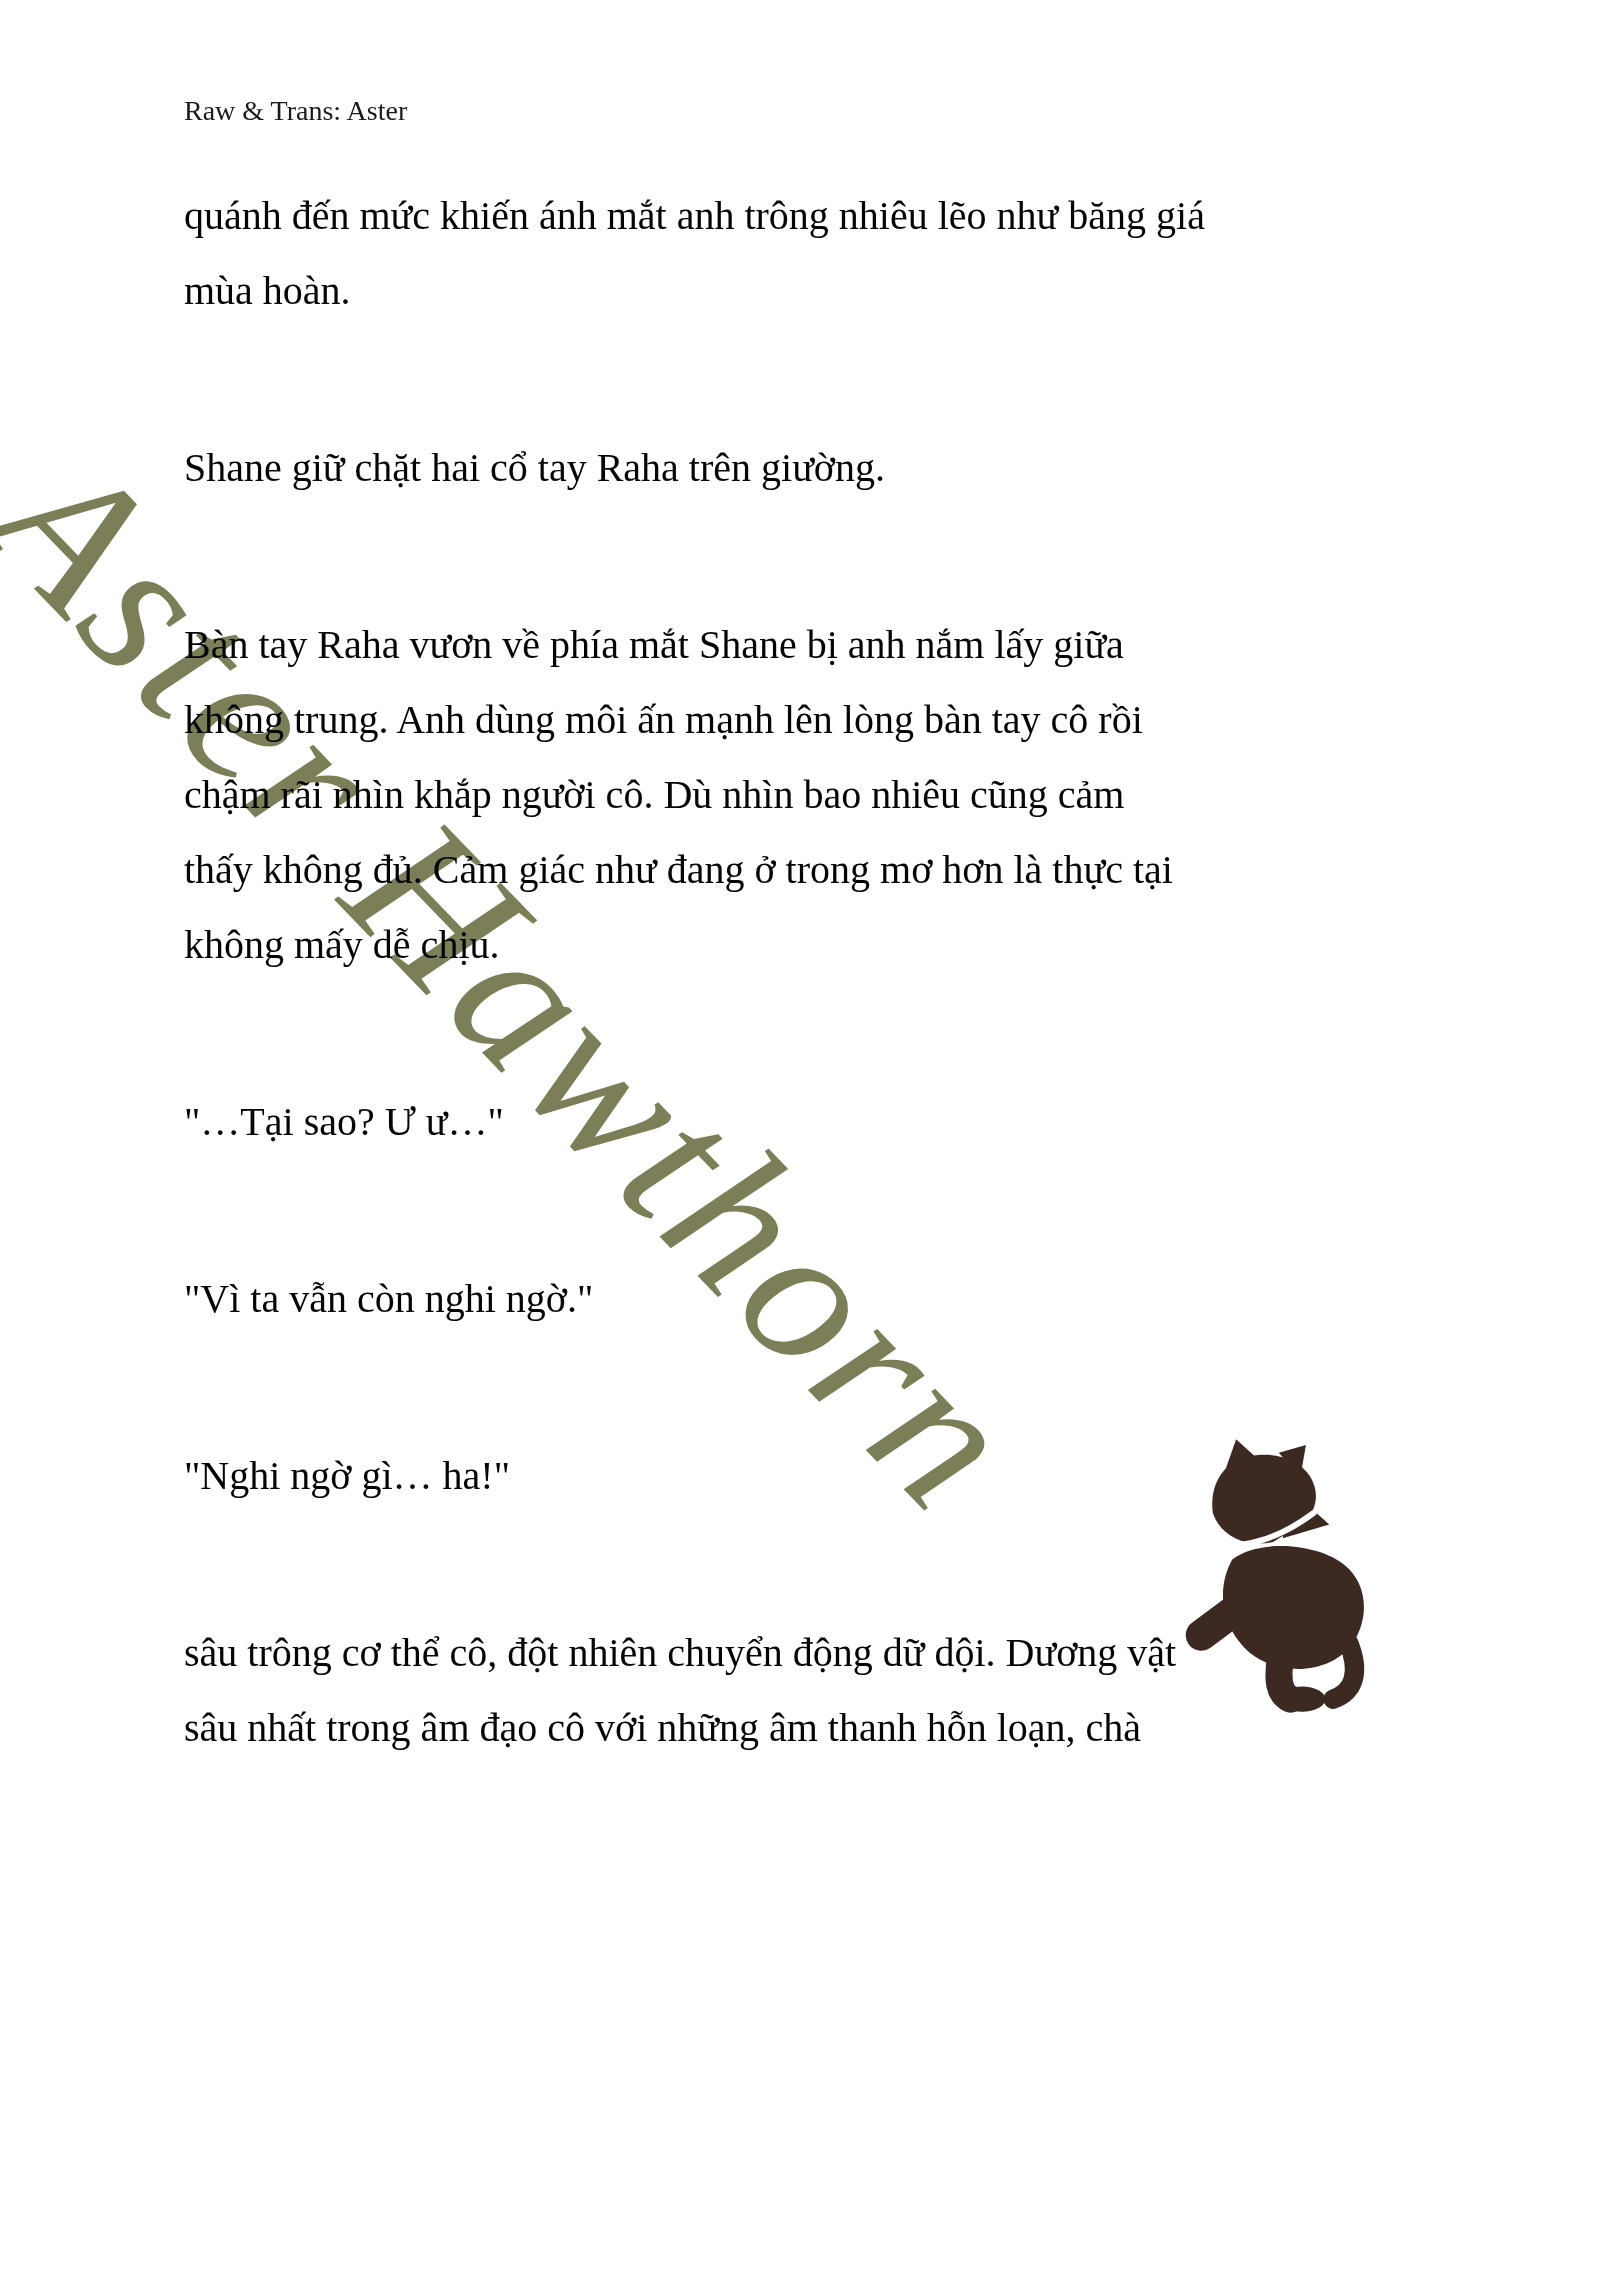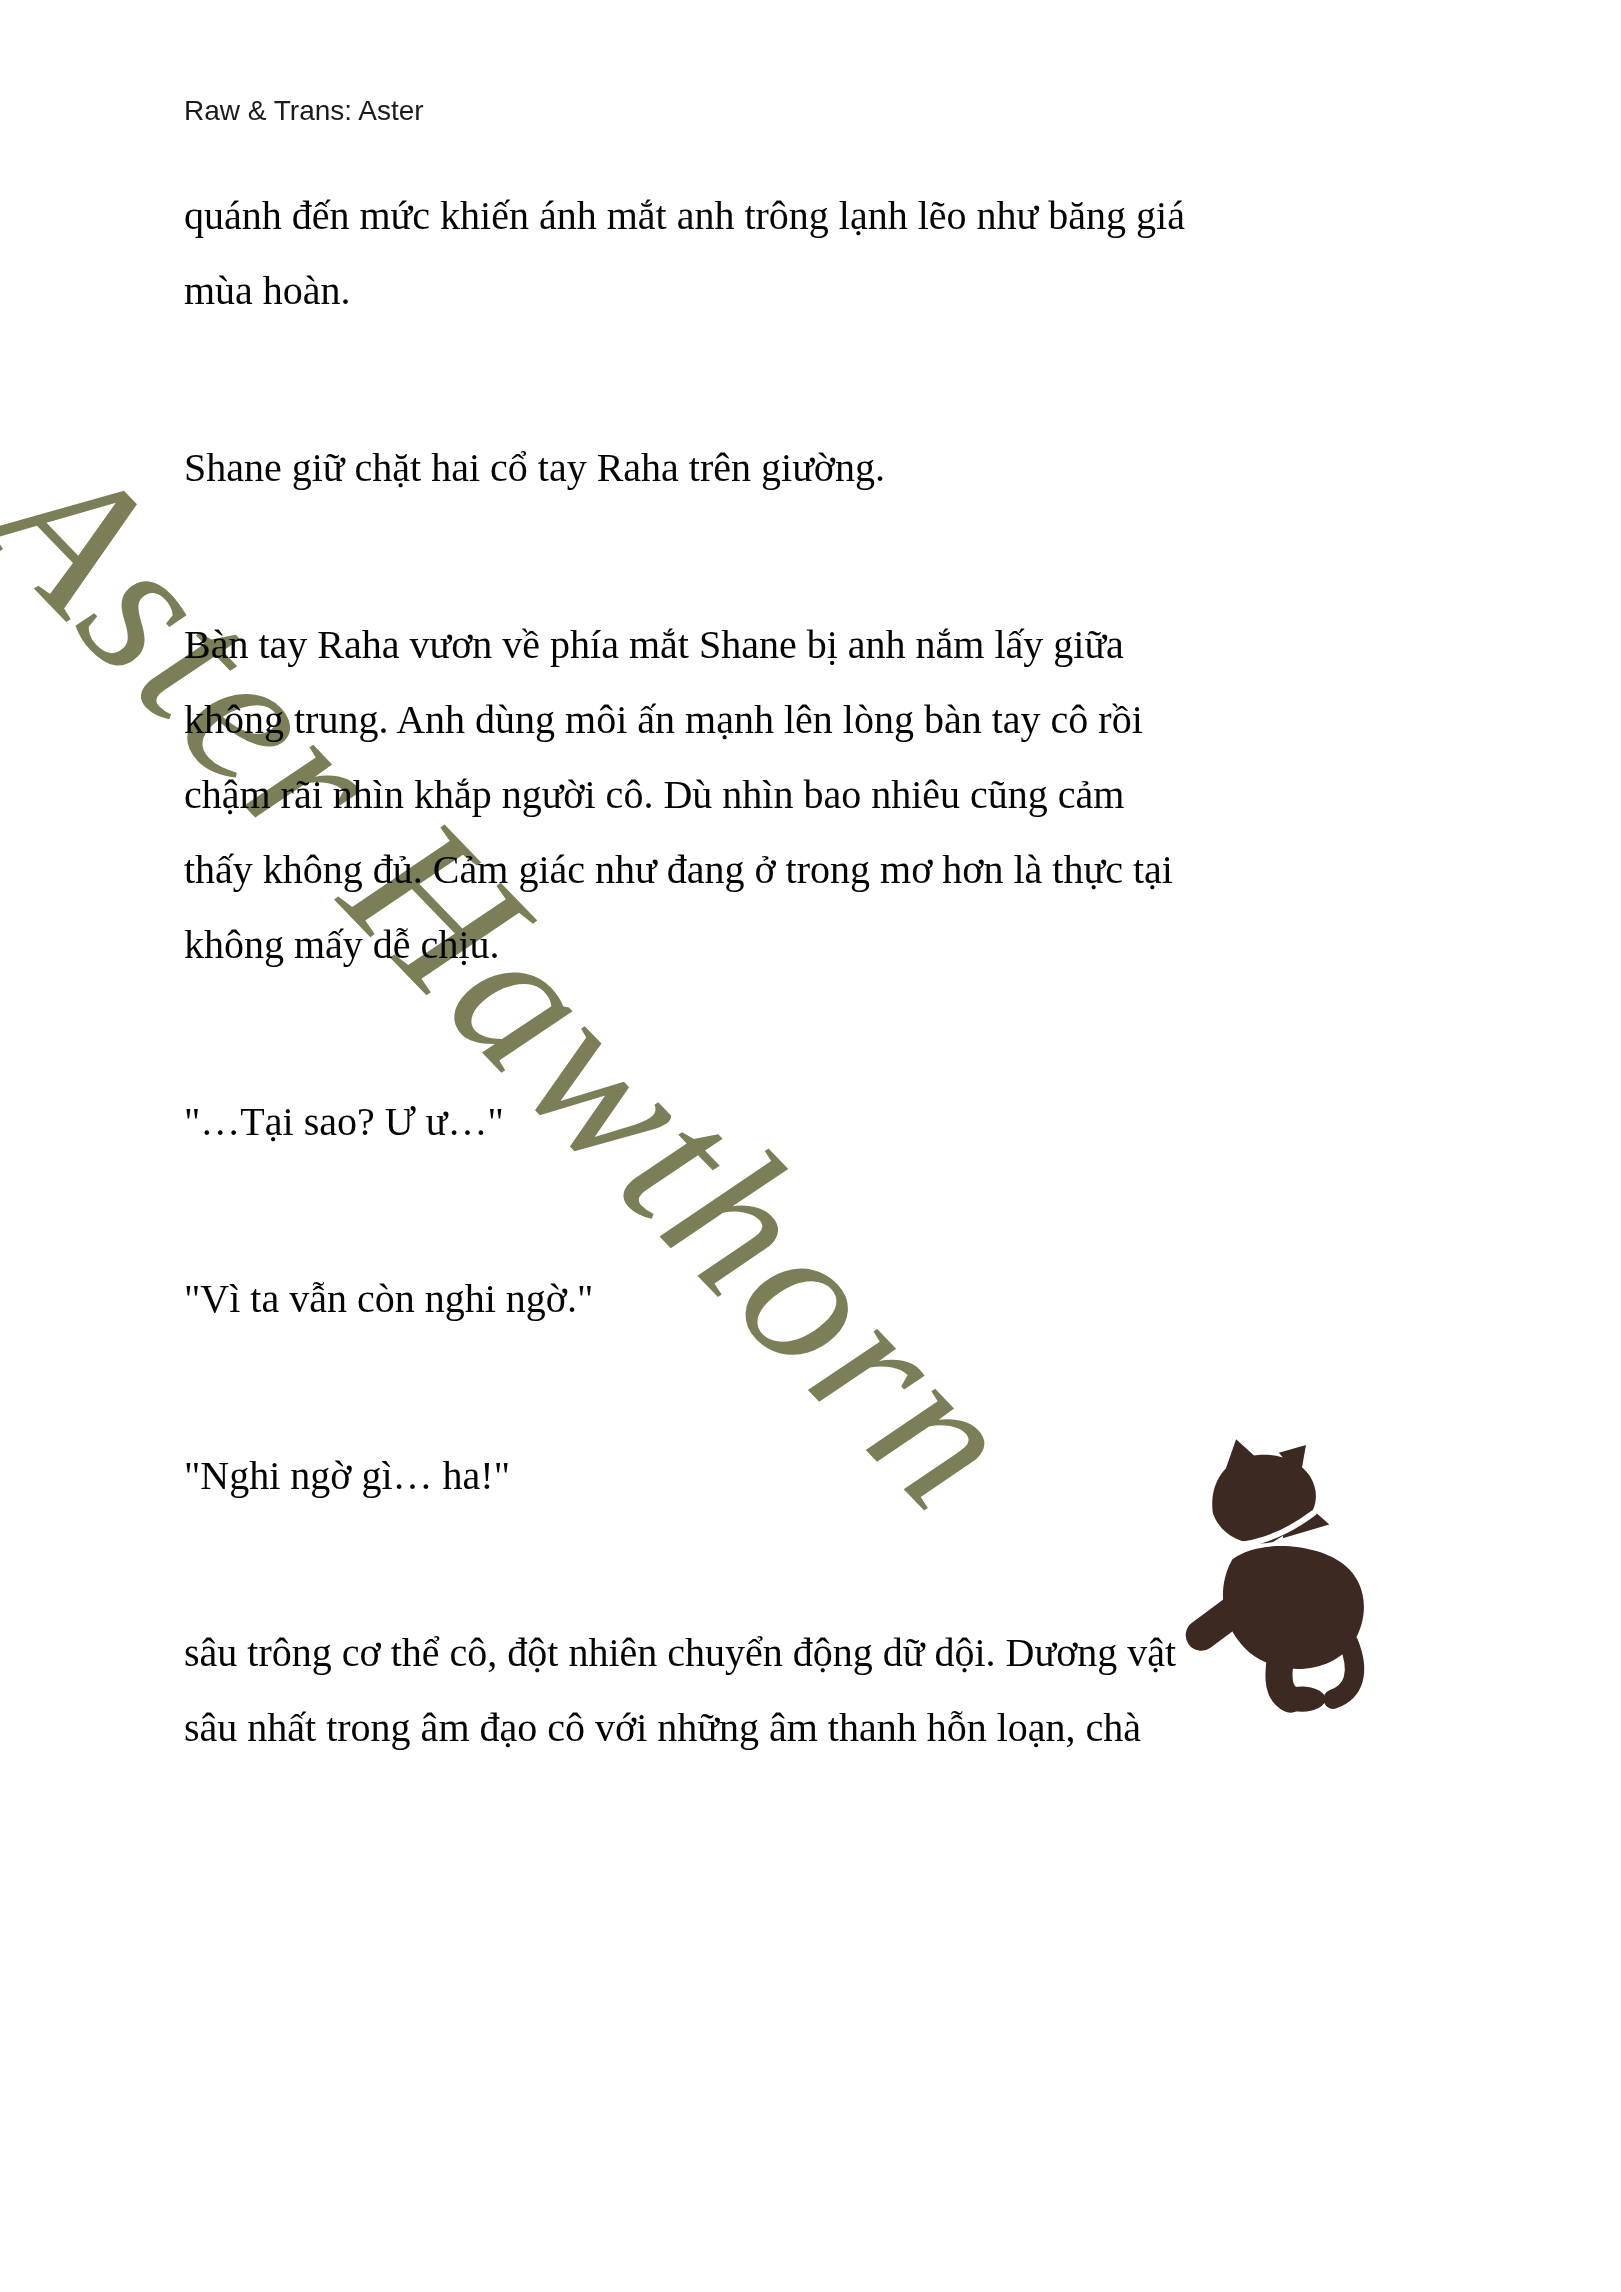--- a/index.html
+++ b/index.html
@@ -9,21 +9,21 @@
     height:2293px;
     background:#ffffff;
     overflow:hidden;
     font-family:"Liberation Serif", serif;
     color:var(--text,#050505);
   }
   .credit{
     position:absolute;
     left:184px;
     top:94px;
-    font-family:Liberation Sans, sans-serif;
+    font-family:Liberation Serif, serif;
     font-size:28px;
     line-height:33px;
     color:#1b1b1b;
     z-index:3;
     white-space:nowrap;
   }
   .watermark{
     position:absolute;
     left:113px;
     top:407px;
@@ -94,21 +94,21 @@
                C 148 58 146 76 132 90 L100 110 C 72 116 46 104 38 80 Z"></path>
 
       <path d="M118 56 L158 92 L110 106 Z"></path>
 
       <path d="M28 112 C 70 120 110 104 142 80" fill="none" stroke="#ffffff" stroke-width="6" stroke-linecap="round"></path>
     </g>
   </svg>
 
   <div class="body">
       <p class="para">
-        <span class="line">quánh đến mức khiến ánh mắt anh trông lạnh lẽo như băng giá</span>
+        <span class="line">quánh đến mức khiến ánh mắt anh trông nhiêu lẽo như băng giá</span>
         <span class="line">mùa hoàn.</span>
       </p>
       <p class="para">
         <span class="line">Shane giữ chặt hai cổ tay Raha trên giường.</span>
       </p>
       <p class="para">
         <span class="line">Bàn tay Raha vươn về phía mắt Shane bị anh nắm lấy giữa</span>
         <span class="line">không trung. Anh dùng môi ấn mạnh lên lòng bàn tay cô rồi</span>
         <span class="line">chậm rãi nhìn khắp người cô. Dù nhìn bao nhiêu cũng cảm</span>
         <span class="line">thấy không đủ. Cảm giác như đang ở trong mơ hơn là thực tại</span>

